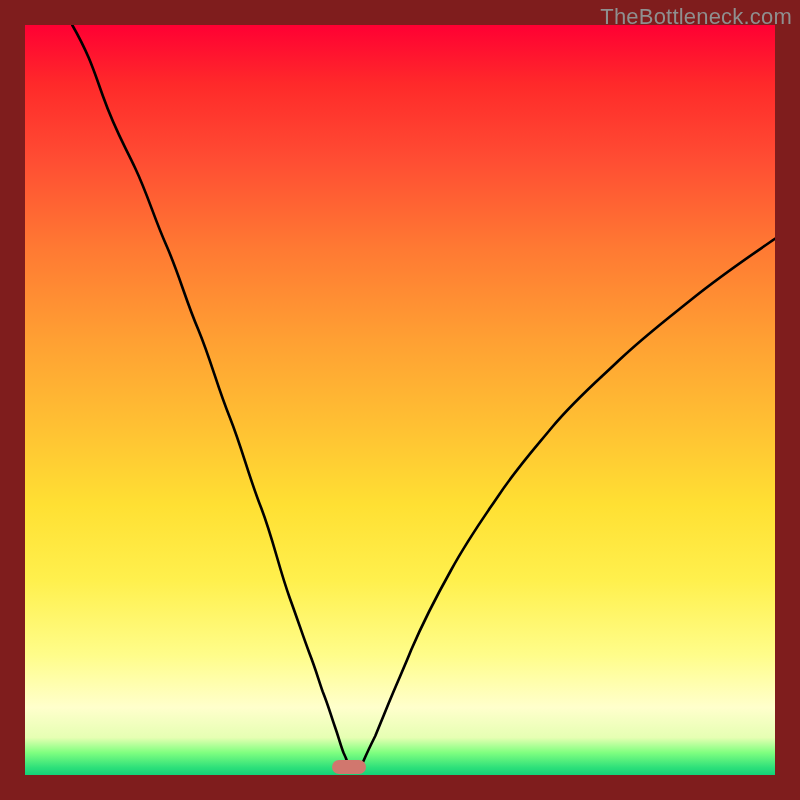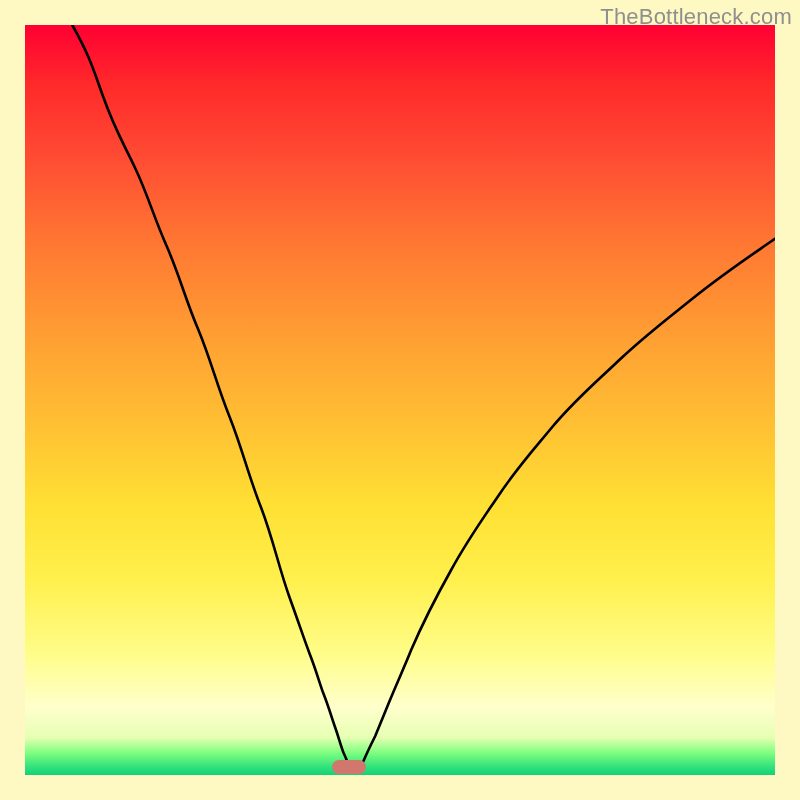--- a/index.html
+++ b/index.html
@@ -8,21 +8,21 @@
     width: 800px;
     height: 800px;
     background: #000;
     font-family: Arial, Helvetica, sans-serif;
     overflow: hidden;
   }
   .stage {
     position: relative;
     width: 800px;
     height: 800px;
-    background: #fef9c3;
+    background: #7f1d1d;
   }
   .plot-area {
     position: absolute;
     left: 25px;
     top: 25px;
     width: 750px;
     height: 750px;
   }
   
   .gradient-bg {

